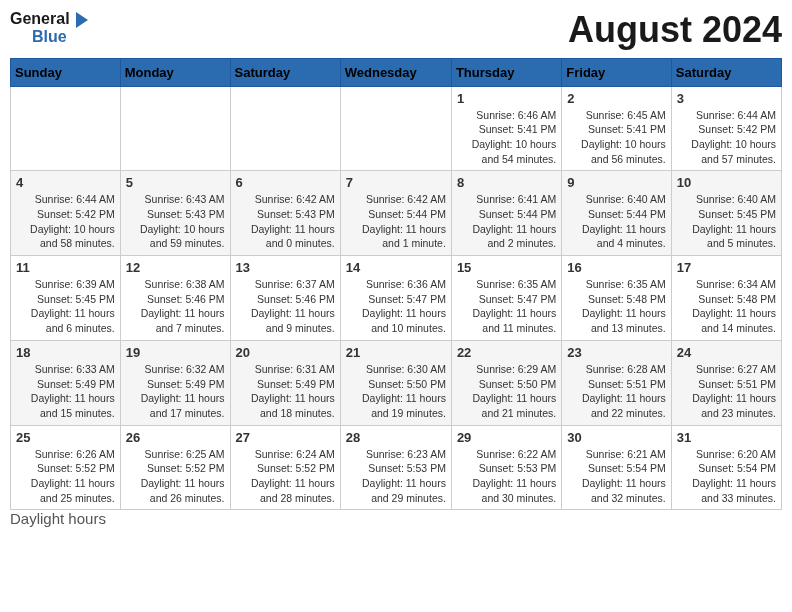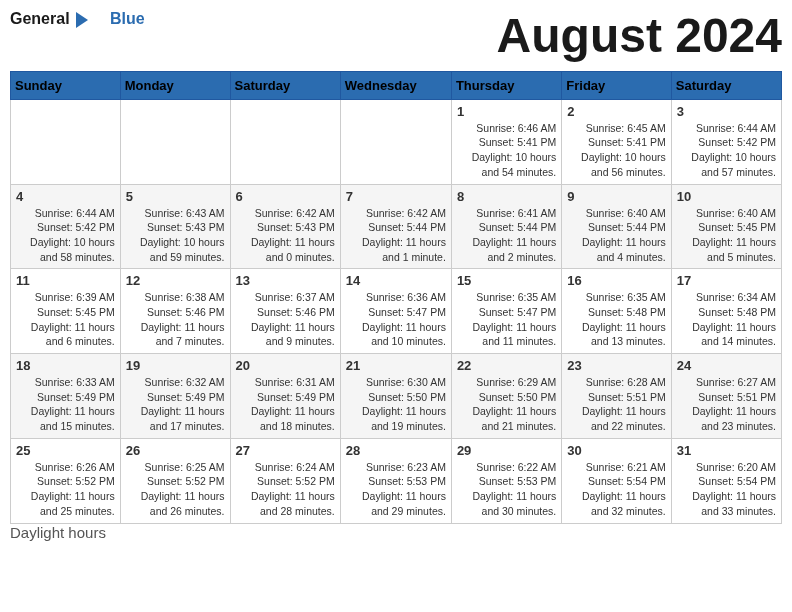--- a/index.html
+++ b/index.html
@@ -18,21 +18,21 @@
     }
     .logo {
       display: flex;
       align-items: center;
       gap: 4px;
     }
     .title-block {
       text-align: right;
     }
     .month-title {
-      font-size: 48px;
+      font-size: 36px;
       font-weight: bold;
       color: #1a1a1a;
       line-height: 1.1;
     }
     .location-title {
       font-size: 16px;
       color: #444;
       margin-top: 2px;
     }
     .calendar {
@@ -78,21 +78,21 @@
     .footer {
       font-size: 15px;
       color: #555;
     }
   </style>
 </head>
 <body>
 
 <div class="header">
   <div class="logo">
-    <div style="display:flex;flex-direction:row;line-height:1.1">
+    <div style="display:flex;flex-direction:column;line-height:1.1">
       <span style="font-size:16px;font-weight:bold;color:#1a1a1a;">General <span style="display:inline-block;width:0;height:0;border-top:8px solid transparent;border-bottom:8px solid transparent;border-left:12px solid #2b6cb0;margin-left:2px;vertical-align:middle;"></span></span>
       <span style="font-size:16px;font-weight:bold;color:#2b6cb0;margin-left:22px;">Blue</span>
     </div>
   </div>
   <div class="title-block">
     <div class="month-title">August 2024</div>
   </div>
 </div>
 
 <table class="calendar">

